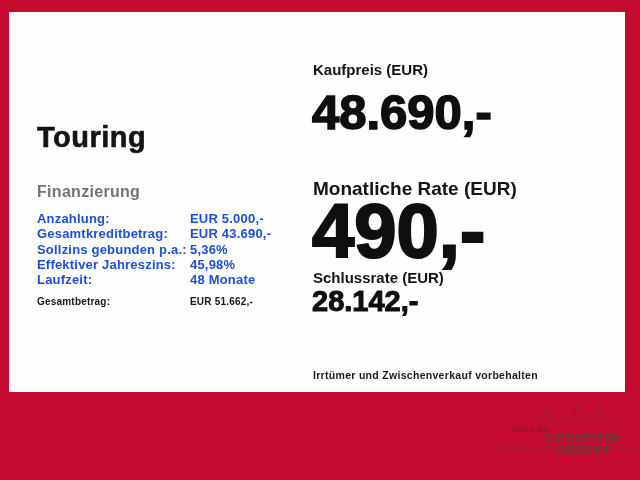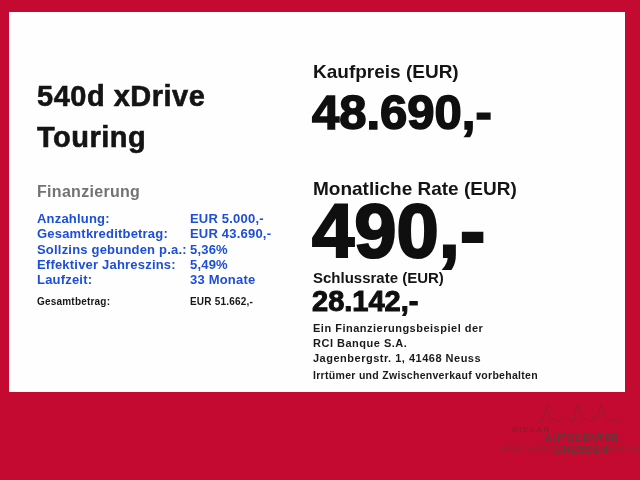--- a/index.html
+++ b/index.html
@@ -31,21 +31,21 @@
   }
 
   .fin-table { left:28px; top:199px; width:280px; }
   .fin-row { display:flex; height:15.3px; font-size:13px; font-weight:bold; color:#1d4ed8; letter-spacing:0.2px; }
   .fin-row .lbl { width:153px; flex:none; }
   .fin-total { left:28px; top:284px; width:280px; display:flex; font-size:10px; font-weight:bold; color:#161616; letter-spacing:0.2px; }
   .fin-total .lbl { width:153px; flex:none; }
 
   
   .r-label { left:304px; font-weight:bold; color:#141414; }
-  #kaufpreis-label { top:49px; font-size:19px; }
+  #kaufpreis-label { top:49px; font-size:15px; }
   #rate-label { top:166px; font-size:19px; }
   #schlussrate-label { top:257px; font-size:15px; }
 
   .big { left:303px; font-weight:bold; color:#0f0f0f; line-height:1; letter-spacing:0; }
   #kaufpreis-value { top:76px; font-size:49px; -webkit-text-stroke:1.6px #0f0f0f; }
   #rate-value { top:181px; font-size:76px; -webkit-text-stroke:2.2px #0f0f0f; }
   #schlussrate-value { top:275px; font-size:29px; -webkit-text-stroke:1px #0f0f0f; }
 
   .example { left:304px; top:309px; font-size:11px; font-weight:bold; color:#1a1a1a; line-height:15px; letter-spacing:0.5px; }
   .disclaimer { left:304px; top:357px; font-size:10.5px; font-weight:bold; color:#1a1a1a; letter-spacing:0.3px; }
@@ -56,67 +56,61 @@
   .logo-web { left:500px; top:445px; font-size:7px; font-weight:bold; color:#9a1f2d; letter-spacing:0.8px; }
   .skyline { left:537px; top:398px; }
 </style>
 </head>
 <body>
 
 <div class="page">
 
   <div class="card">
 
-    <div class="abs title-line" id="title1">540d xDrive</div>
     <div class="abs title-line" id="title2">Touring</div>
 
     <div class="abs section-heading">Finanzierung</div>
 
     <div class="abs fin-table">
       <div class="fin-row">
         <span class="lbl">Anzahlung:</span>
         <span class="val">EUR 5.000,-</span>
       </div>
       <div class="fin-row">
         <span class="lbl">Gesamtkreditbetrag:</span>
         <span class="val">EUR 43.690,-</span>
       </div>
       <div class="fin-row">
         <span class="lbl">Sollzins gebunden p.a.:</span>
         <span class="val">5,36%</span>
       </div>
       <div class="fin-row">
         <span class="lbl">Effektiver Jahreszins:</span>
-        <span class="val">5,49%</span>
+        <span class="val">45,98%</span>
       </div>
       <div class="fin-row">
         <span class="lbl">Laufzeit:</span>
-        <span class="val">33 Monate</span>
+        <span class="val">48 Monate</span>
       </div>
     </div>
 
     <div class="abs fin-total">
       <span class="lbl">Gesamtbetrag:</span>
       <span class="val">EUR 51.662,-</span>
     </div>
 
     <div class="abs r-label" id="kaufpreis-label">Kaufpreis (EUR)</div>
     <div class="abs big" id="kaufpreis-value">48.690,-</div>
 
     <div class="abs r-label" id="rate-label">Monatliche Rate (EUR)</div>
     <div class="abs big" id="rate-value">490,-</div>
 
     <div class="abs r-label" id="schlussrate-label">Schlussrate (EUR)</div>
     <div class="abs big" id="schlussrate-value">28.142,-</div>
 
-    <div class="abs example">
-      <div>Ein Finanzierungsbeispiel der</div>
-      <div>RCI Banque S.A.</div>
-      <div>Jagenbergstr. 1, 41468 Neuss</div>
-    </div>
 
     <div class="abs disclaimer">Irrtümer und Zwischenverkauf vorbehalten</div>
 
   </div>
 
   <svg class="abs skyline" width="84" height="28" viewBox="0 0 84 28">
     <path d="M0,26 L3,22 L5,24 L8,14 L10,8 L12,16 L14,22 L17,21 L19,24 L23,23 L26,18 L28,20 L31,19 L33,24 L37,23 L39,12 L41,6 L43,13 L45,22 L49,21 L52,24 L56,23 L58,17 L60,19 L63,10 L64,5 L66,12 L68,18 L71,22 L74,21 L77,24 L80,22 L83,26" fill="none" stroke="#8e1f2c" stroke-width="1" opacity="0.85"></path>
   </svg>
   <div class="abs logo-nissan">NISSAN</div>
   <div class="abs logo-dealer">AUTOCENTER DRESDEN</div>

